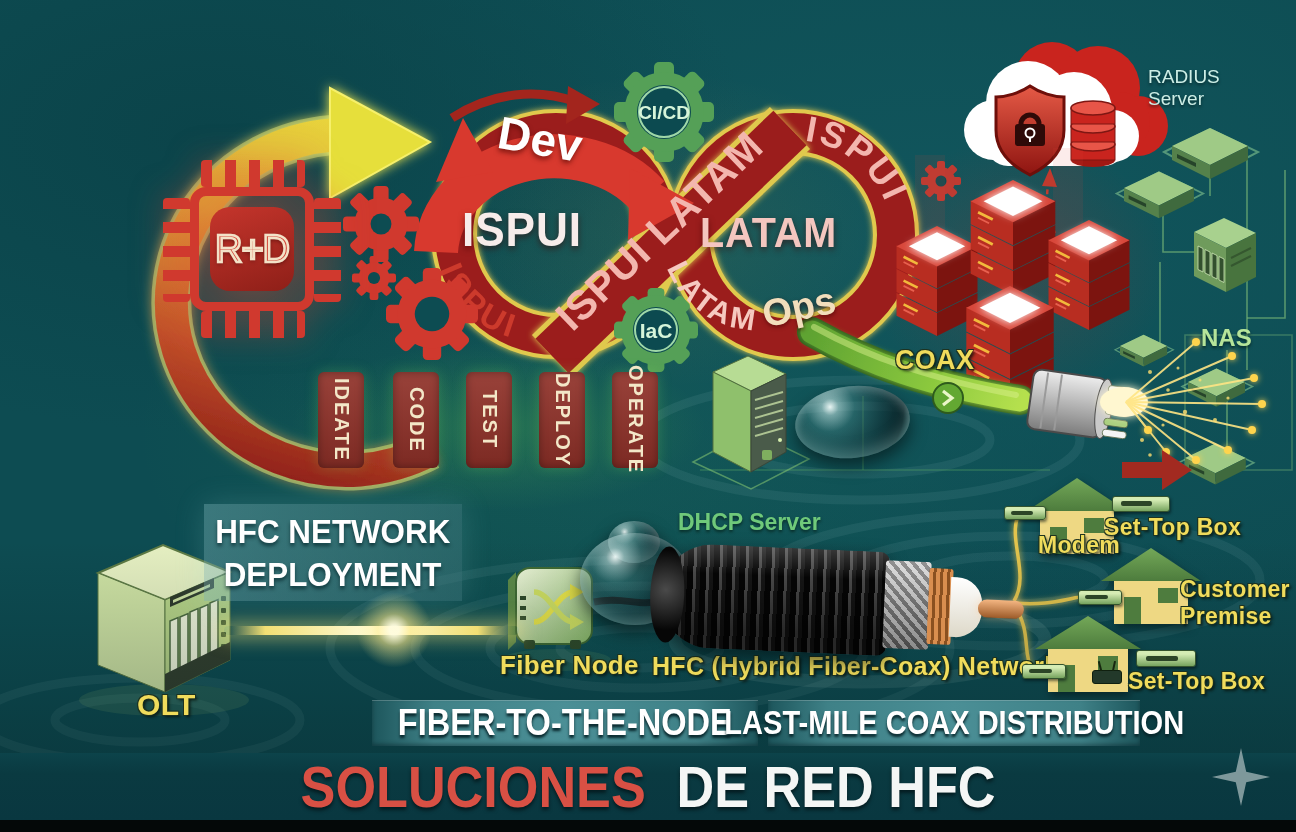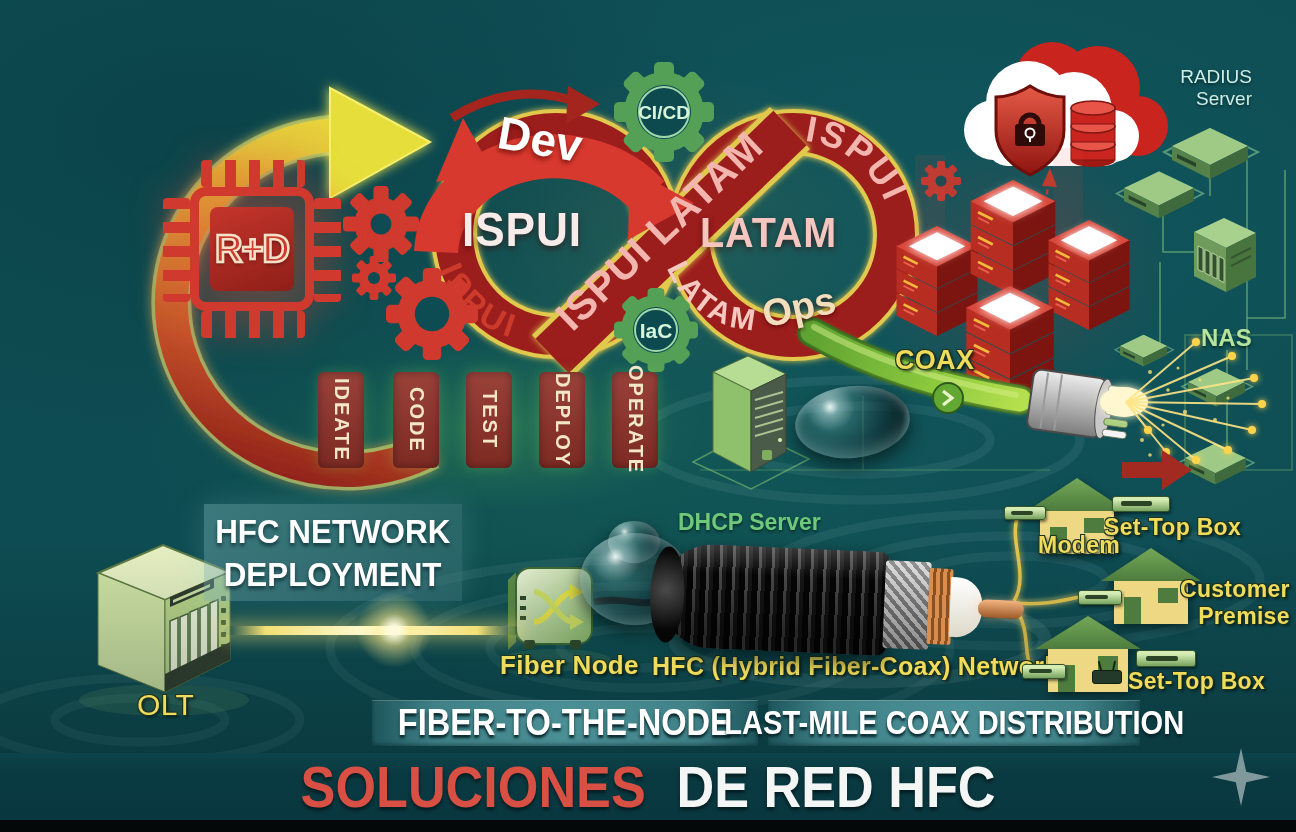--- a/index.html
+++ b/index.html
@@ -27,24 +27,24 @@
   .chip{left:163px;top:160px;width:178px;height:178px;filter:drop-shadow(0 0 16px rgba(235,70,45,.5));}
   .chip .pins-top{position:absolute;left:38px;top:0;width:104px;height:27px;
     background:repeating-linear-gradient(90deg,#d0392e 0 11px, rgba(0,0,0,0) 11px 24px);border-radius:4px;}
   .chip .pins-bottom{position:absolute;left:38px;bottom:0;width:104px;height:27px;
     background:repeating-linear-gradient(90deg,#d0392e 0 11px, rgba(0,0,0,0) 11px 24px);border-radius:4px;}
   .chip .pins-left{position:absolute;left:0;top:38px;width:27px;height:104px;
     background:repeating-linear-gradient(180deg,#d0392e 0 11px, rgba(0,0,0,0) 11px 24px);border-radius:4px;}
   .chip .pins-right{position:absolute;right:0;top:38px;width:27px;height:104px;
     background:repeating-linear-gradient(180deg,#d0392e 0 11px, rgba(0,0,0,0) 11px 24px);border-radius:4px;}
   .chip .chip-outer{position:absolute;inset:27px;border:9px solid #d0392e;border-radius:16px;}
-  .chip .chip-inner{position:absolute;inset:47px;border-radius:8px;
+  .chip .chip-inner{position:absolute;inset:47px;border-radius:20px;
     background:linear-gradient(160deg,#c5352c,#8e1f18);
     display:flex;align-items:center;justify-content:center;
-    font-weight:700;font-size:38px;color:#cf3a2e;letter-spacing:-1px;
+    font-weight:400;font-size:38px;color:#cf3a2e;letter-spacing:-1px;
     -webkit-text-stroke:2.5px #f3e2c8; text-shadow:0 2px 4px rgba(40,0,0,.6);}
 
   
   .loop-txt{position:absolute;font-weight:900;}
   .t-dev{left:498px;top:112px;font-size:46px;color:#fff;transform:rotate(10deg);
     text-shadow:0 3px 5px rgba(90,10,5,.7);}
   .t-ispui{left:462px;top:202px;font-size:48px;color:#f7ecea;transform:scaleX(.92);transform-origin:left;
     letter-spacing:1px;text-shadow:0 3px 7px rgba(60,0,0,.55);}
   .t-latam{left:700px;top:208px;font-size:43px;color:#f4c6bf;transform:scaleX(.92);transform-origin:left;
     letter-spacing:1px;text-shadow:0 3px 7px rgba(60,0,0,.55);}
@@ -78,21 +78,21 @@
   .footer-band .ttl{font-weight:900;font-size:58px;transform:scaleX(.9);white-space:nowrap;letter-spacing:0;}
   .ttl .red{color:#d85044;text-shadow:0 3px 4px rgba(0,10,12,.6);}
   .ttl .white{color:#f4f6f5;text-shadow:0 3px 4px rgba(0,10,12,.6);}
   .black-strip{left:0;top:820px;width:1296px;height:12px;background:#040808;}
 
   
   .ylab{position:absolute;font-weight:800;color:#f0dc5c;letter-spacing:.3px;white-space:nowrap;
     text-shadow:-1px -1px 0 #1e3320, 1px -1px 0 #1e3320, -1px 1px 0 #1e3320, 2px 2px 3px rgba(8,18,10,.85);}
   .glab{position:absolute;font-weight:600;color:#6fc97a;white-space:nowrap;
     text-shadow:0 2px 3px rgba(0,20,10,.6);margin-top:32px;}
-  .cylab{position:absolute;font-weight:500;color:#cdeee6;text-align:right;line-height:22px;
+  .cylab{position:absolute;font-weight:500;color:#cdeee6;text-align:left;line-height:22px;
     text-shadow:0 2px 3px rgba(0,20,22,.6);}
 
   
   .droplet{position:absolute;border-radius:50%;
     background:radial-gradient(circle at 32% 26%, rgba(242,252,250,.95) 0%, rgba(198,230,228,.55) 9%,
       rgba(92,142,142,.28) 26%, rgba(18,48,53,.6) 55%, rgba(8,28,32,.88) 78%, rgba(70,120,120,.5) 97%);
     box-shadow:inset 0 -7px 14px rgba(160,220,215,.35), inset 0 5px 9px rgba(255,255,255,.22),
       0 8px 16px rgba(3,16,18,.6);}
 
   
@@ -567,21 +567,21 @@
       <span>OPERATE</span>
     </div>
 
   <div class="glab" style="left:678px;top:477px;font-size:23px;">DHCP Server</div>
   <div class="ylab" style="left:895px;top:345px;font-size:27px;">COAX</div>
   <div class="cylab" style="left:1148px;top:66px;width:104px;font-size:19px;">
     <div>RADIUS</div>
     <div>Server</div>
   </div>
   <div class="glab" style="left:1201px;top:292px;font-size:24px;color:#b5e49a;">NAS</div>
-  <div class="ylab" style="left:137px;top:688px;font-size:30px;font-weight:400;">OLT</div>
+  <div class="ylab" style="left:137px;top:688px;font-size:30px;font-weight:700;">OLT</div>
   <div class="ylab" style="left:500px;top:650px;font-size:26px;font-weight:900;">Fiber Node</div>
   <div class="ylab" style="left:652px;top:652px;font-size:25px;font-weight:900;">HFC (Hybrid Fiber-Coax) Network</div>
 
   <div class="abs hfc-panel">
     <div>HFC NETWORK</div>
     <div>DEPLOYMENT</div>
   </div>
 
   <div class="abs beam"></div>
   <div class="abs beam-sparkle"></div>
@@ -634,21 +634,21 @@
   <div class="cpe" style="left:1136px;top:650px;width:60px;height:17px;">
       <div class="strip"></div>
     </div>
   <div class="router" style="left:1092px;top:670px;">
     <i style="left:6px;transform:rotate(-14deg);"></i>
     <i style="left:20px;transform:rotate(12deg);"></i>
   </div>
 
   <div class="ylab" style="left:1038px;top:532px;font-size:23px;font-weight:900;">Modem</div>
   <div class="ylab" style="left:1104px;top:514px;font-size:23px;font-weight:900;">Set-Top Box</div>
-  <div class="ylab" style="left:1180px;top:576px;font-size:23px;font-weight:900;text-align:right;">
+  <div class="ylab" style="left:1180px;top:576px;font-size:23px;font-weight:900;text-align:left;">
     <div>Customer</div>
     <div>Premise</div>
   </div>
   <div class="ylab" style="left:1128px;top:668px;font-size:23px;font-weight:900;">Set-Top Box</div>
 
   <div class="abs banner banner-1">
     <span>FIBER-TO-THE-NODE</span>
   </div>
   <div class="abs footer-band">
     <div class="ttl">

